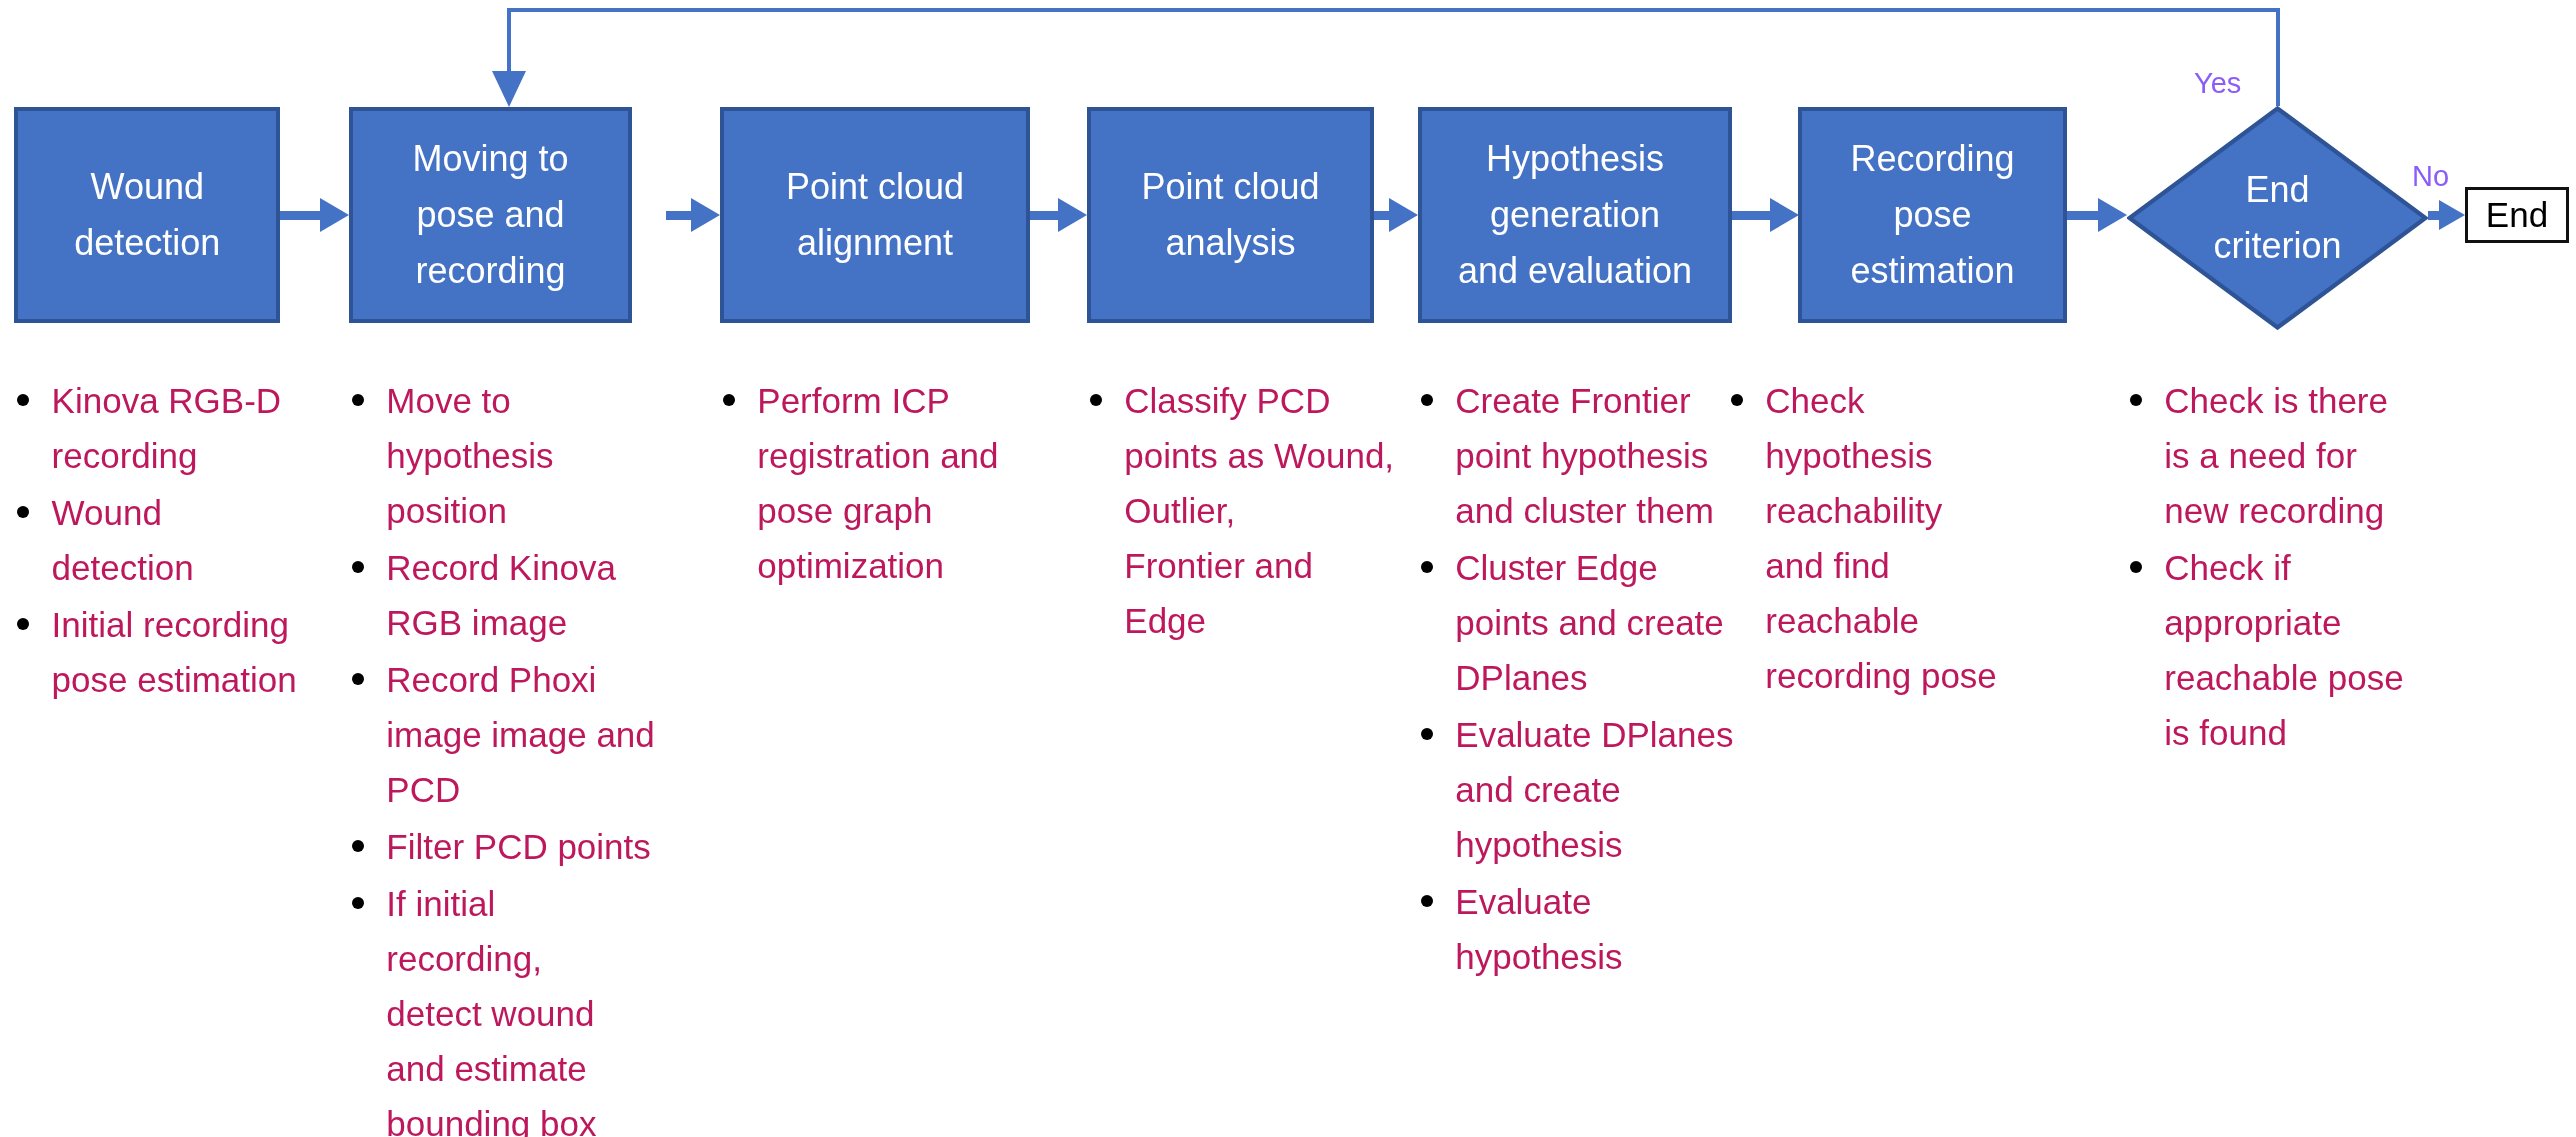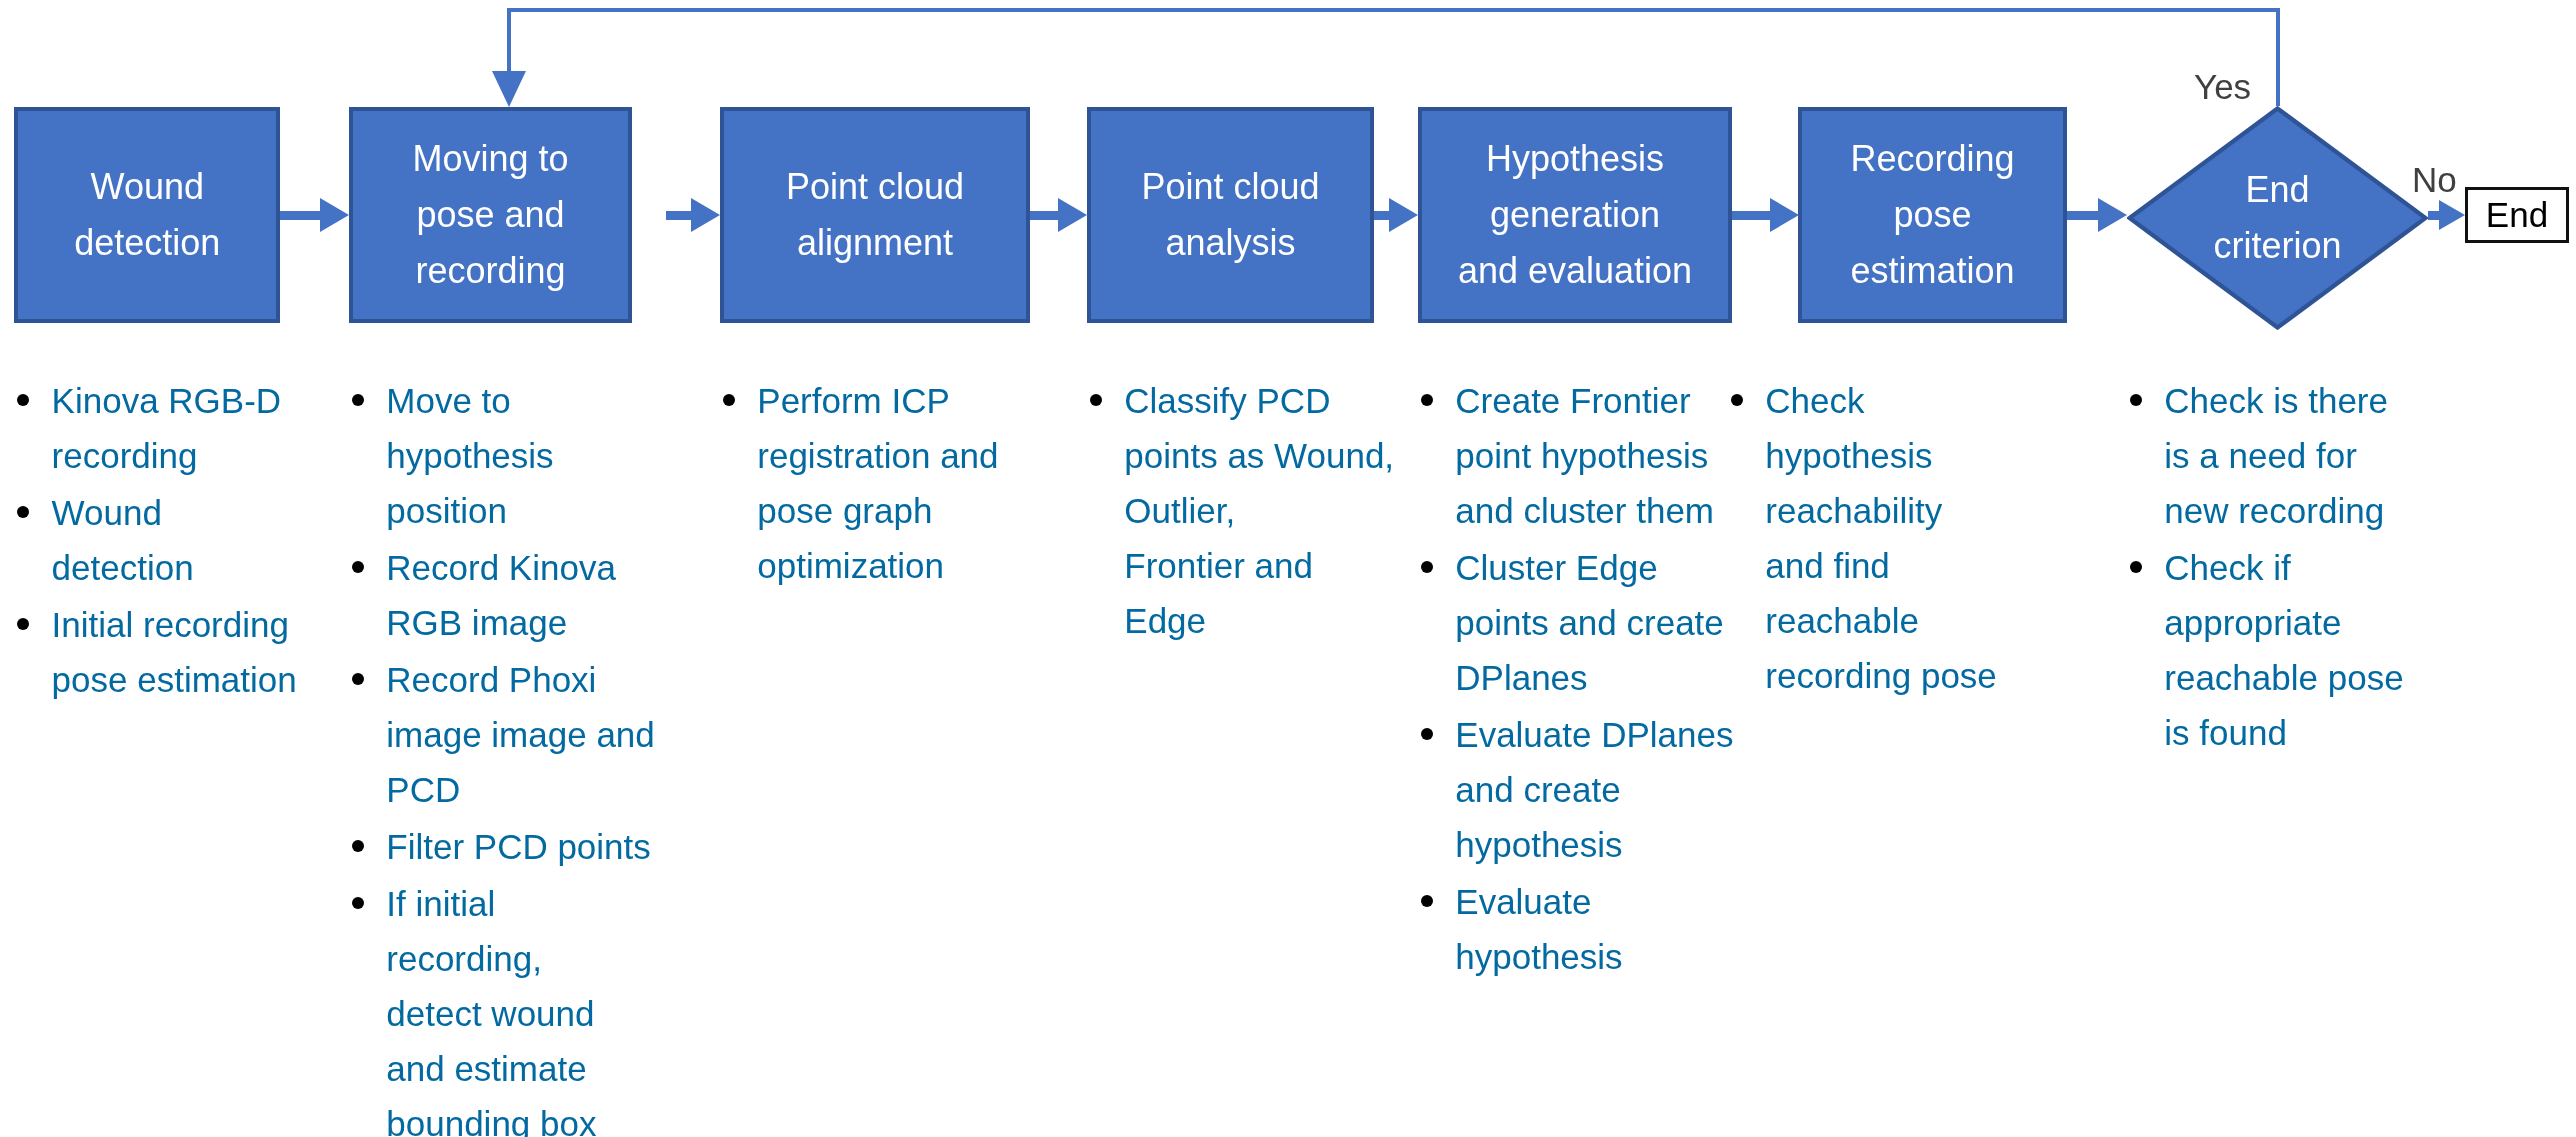--- a/index.html
+++ b/index.html
@@ -41,27 +41,27 @@
     color: #000; display: flex; align-items: center; justify-content: center;
     font-size: 35px;
   }
   
   .seg { position: absolute; background: #4472C4; }
   .stem { position: absolute; height: 8.7px; background: #4472C4; }
   .head-right { position: absolute; width: 0; height: 0;
     border-top: 17.4px solid transparent; border-bottom: 17.4px solid transparent; }
   .head-down { position: absolute; width: 0; height: 0;
     border-left: 17px solid transparent; border-right: 17px solid transparent; }
-  .edge-label { position: absolute; color: #404040; font-size: 35px; }
+  .edge-label { position: absolute; color: #8b5cf6; font-size: 29px; }
   
   .blist { position: absolute; top: 373px; }
   .bullet-item { display: flex; align-items: flex-start; margin-bottom: 1.9px; }
   .dot { flex: none; width: 12.4px; height: 12.4px; border-radius: 50%; background: #000;
          margin: 21px 0 0 2.5px; }
-  .bullet-text { margin-left: 22.4px; white-space: pre-line; color: #0369a1;
+  .bullet-text { margin-left: 22.4px; white-space: pre-line; color: #be185d;
                  font-size: 35px; line-height: 55px; }
 </style>
 </head>
 <body>
 
 <div class="stage">
 
   <div class="seg" style="left:507px; top:7.5px; width:1773px; height:4.4px;"></div>
   <div class="seg" style="left:2276px; top:7.5px; width:4.4px; height:98px;"></div>
   <div class="seg" style="left:507px; top:7.5px; width:4.4px; height:67px;"></div>

